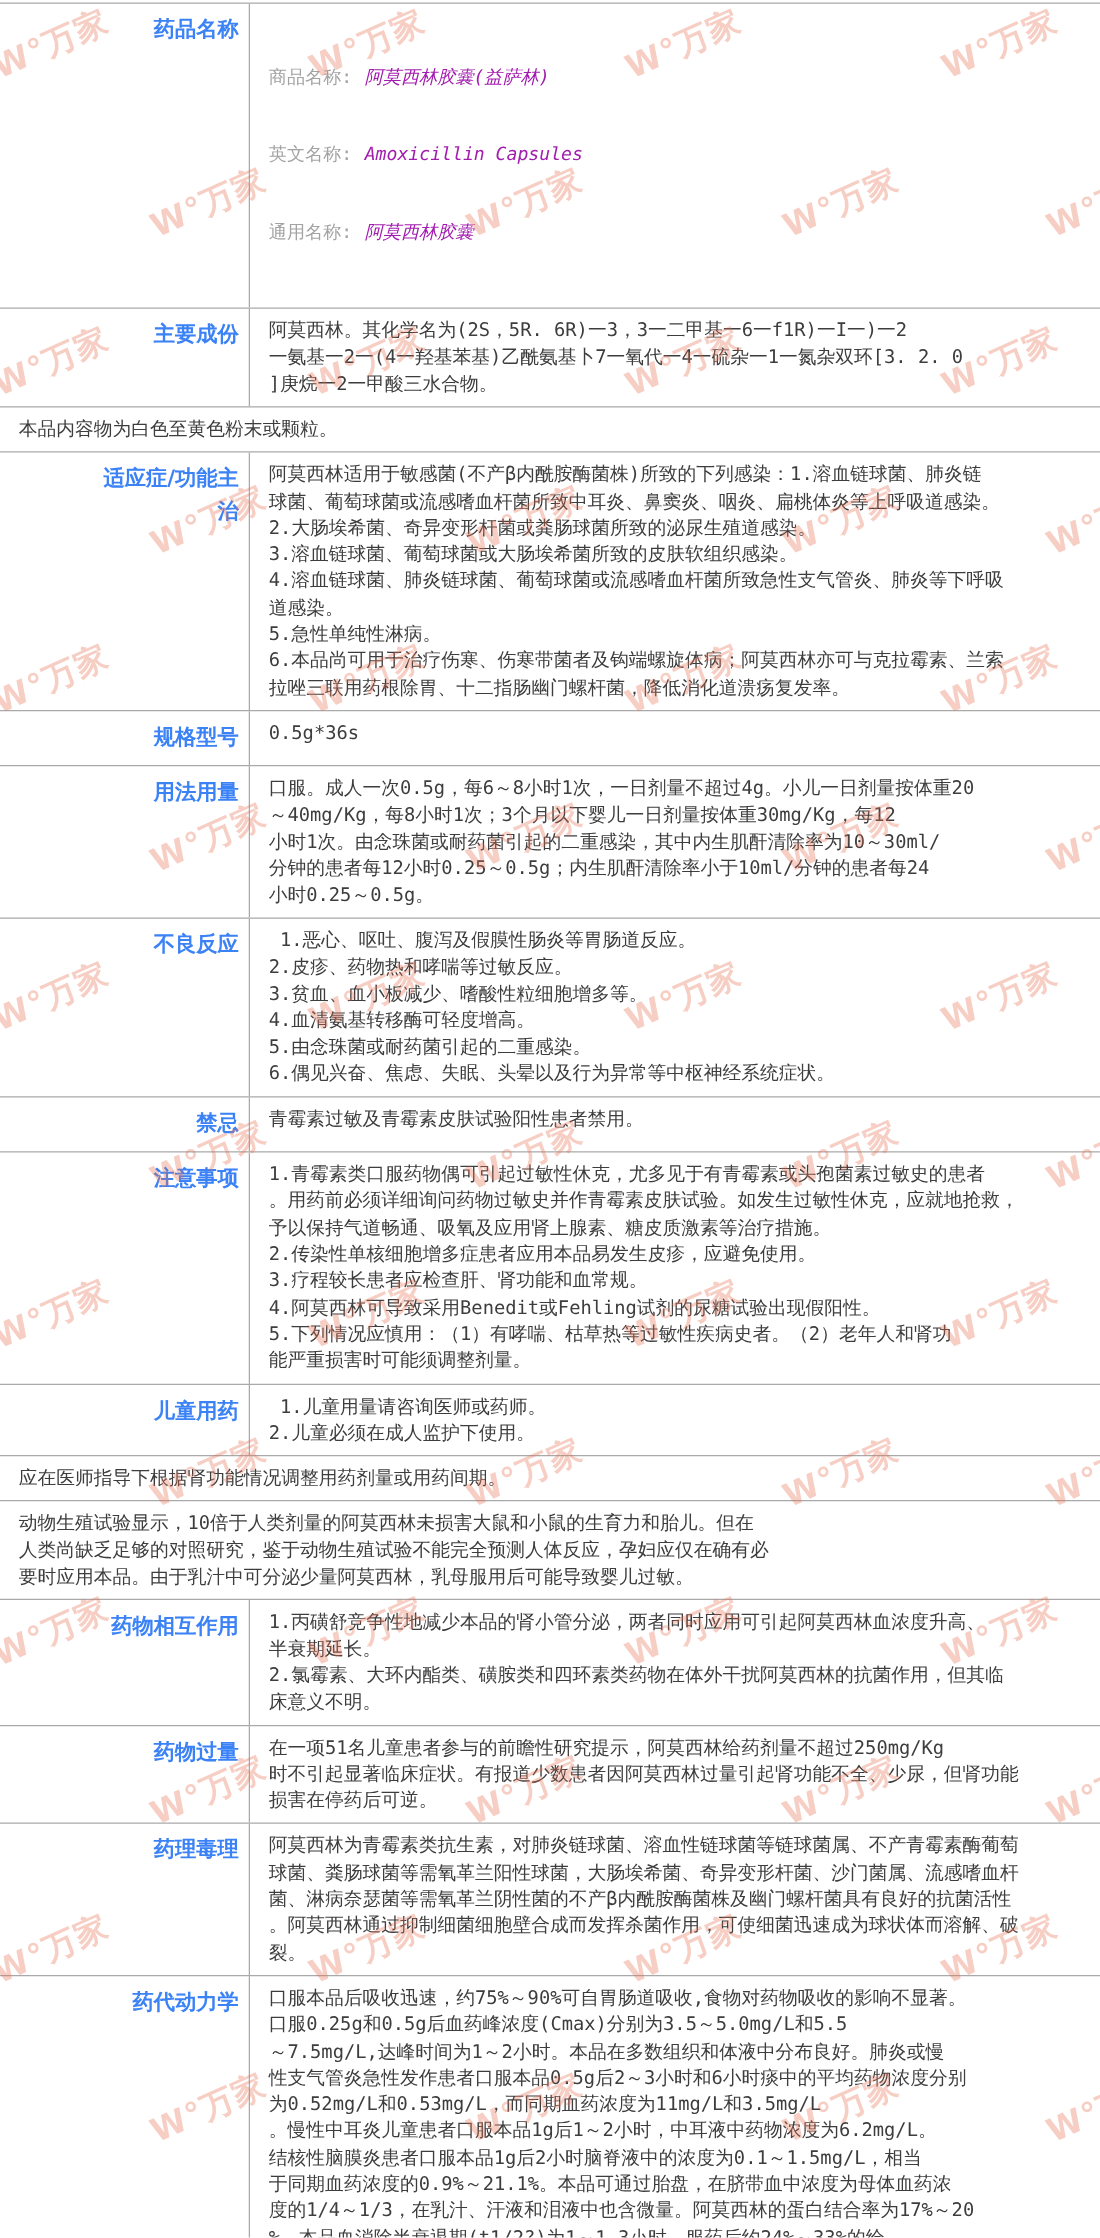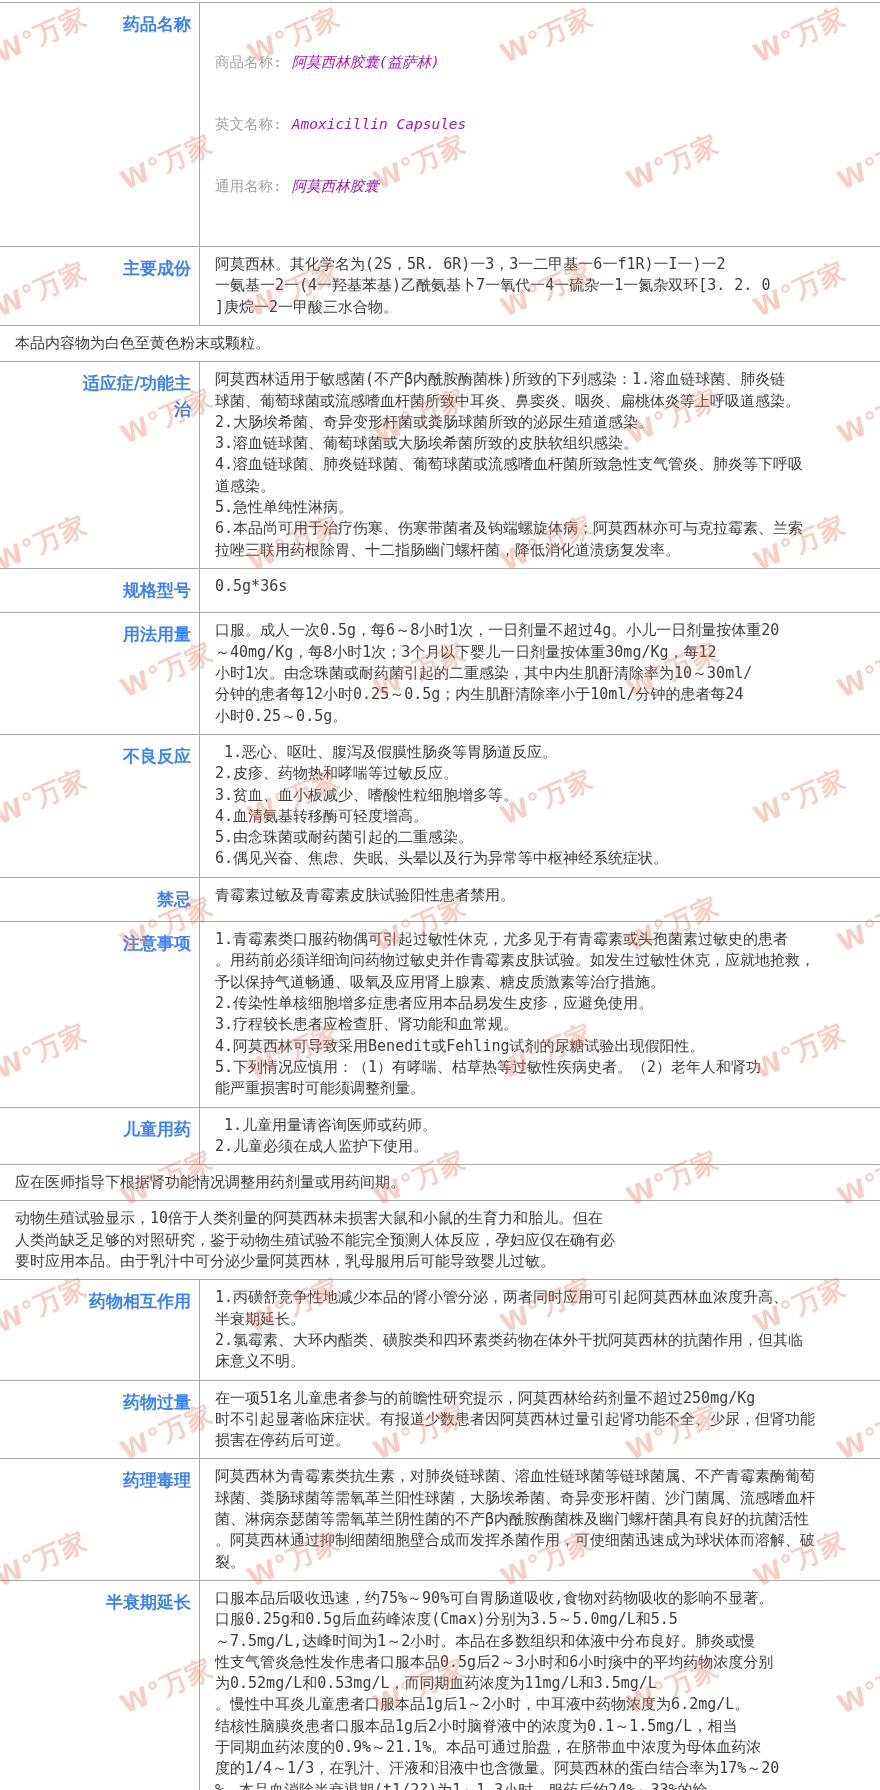--- a/index.html
+++ b/index.html
@@ -248,21 +248,21 @@
       </div>
     <div class="content-cell">阿莫西林为青霉素类抗生素，对肺炎链球菌、溶血性链球菌等链球菌属、不产青霉素酶葡萄
 球菌、粪肠球菌等需氧革兰阳性球菌，大肠埃希菌、奇异变形杆菌、沙门菌属、流感嗜血杆
 菌、淋病奈瑟菌等需氧革兰阴性菌的不产β内酰胺酶菌株及幽门螺杆菌具有良好的抗菌活性
 。阿莫西林通过抑制细菌细胞壁合成而发挥杀菌作用，可使细菌迅速成为球状体而溶解、破
 裂。</div>
   </div>
 
   <div class="row">
     <div class="label-cell">
-        <div class="label-text">半衰期延长</div>
+        <div class="label-text">药代动力学</div>
       </div>
     <div class="content-cell">口服本品后吸收迅速，约75%～90%可自胃肠道吸收,食物对药物吸收的影响不显著。
 口服0.25g和0.5g后血药峰浓度(Cmax)分别为3.5～5.0mg/L和5.5
 ～7.5mg/L,达峰时间为1～2小时。本品在多数组织和体液中分布良好。肺炎或慢
 性支气管炎急性发作患者口服本品0.5g后2～3小时和6小时痰中的平均药物浓度分别
 为0.52mg/L和0.53mg/L，而同期血药浓度为11mg/L和3.5mg/L
 。慢性中耳炎儿童患者口服本品1g后1～2小时，中耳液中药物浓度为6.2mg/L。
 结核性脑膜炎患者口服本品1g后2小时脑脊液中的浓度为0.1～1.5mg/L，相当
 于同期血药浓度的0.9%～21.1%。本品可通过胎盘，在脐带血中浓度为母体血药浓
 度的1/4～1/3，在乳汁、汗液和泪液中也含微量。阿莫西林的蛋白结合率为17%～20

